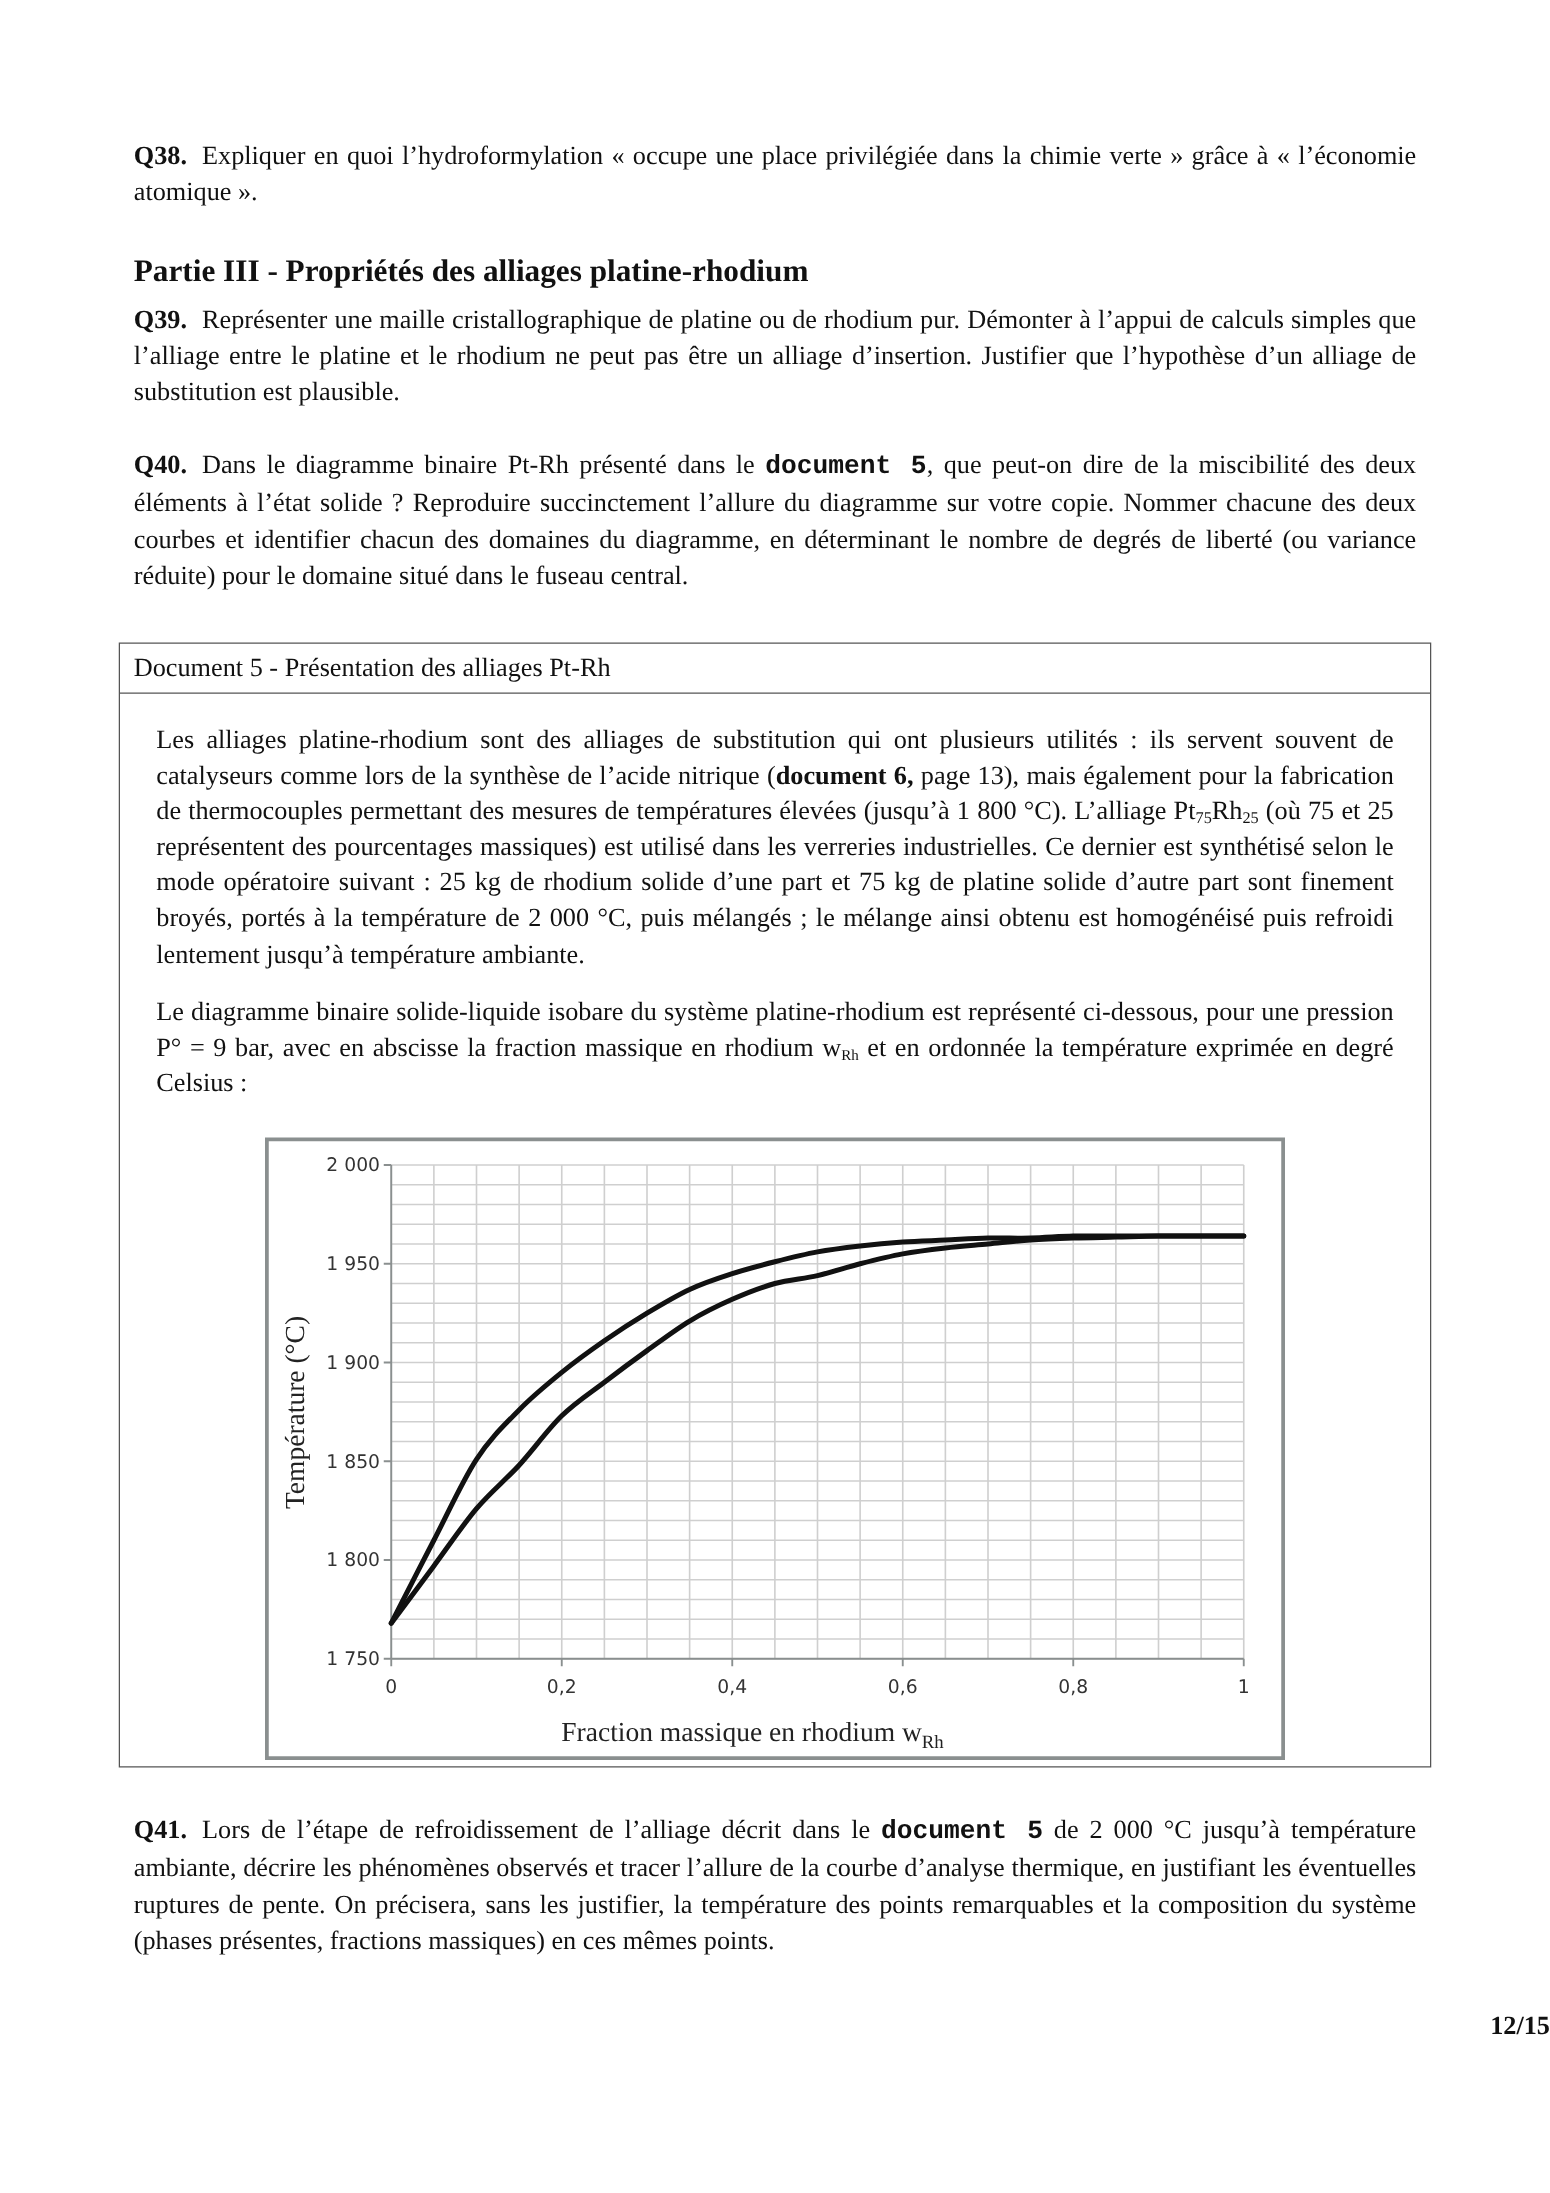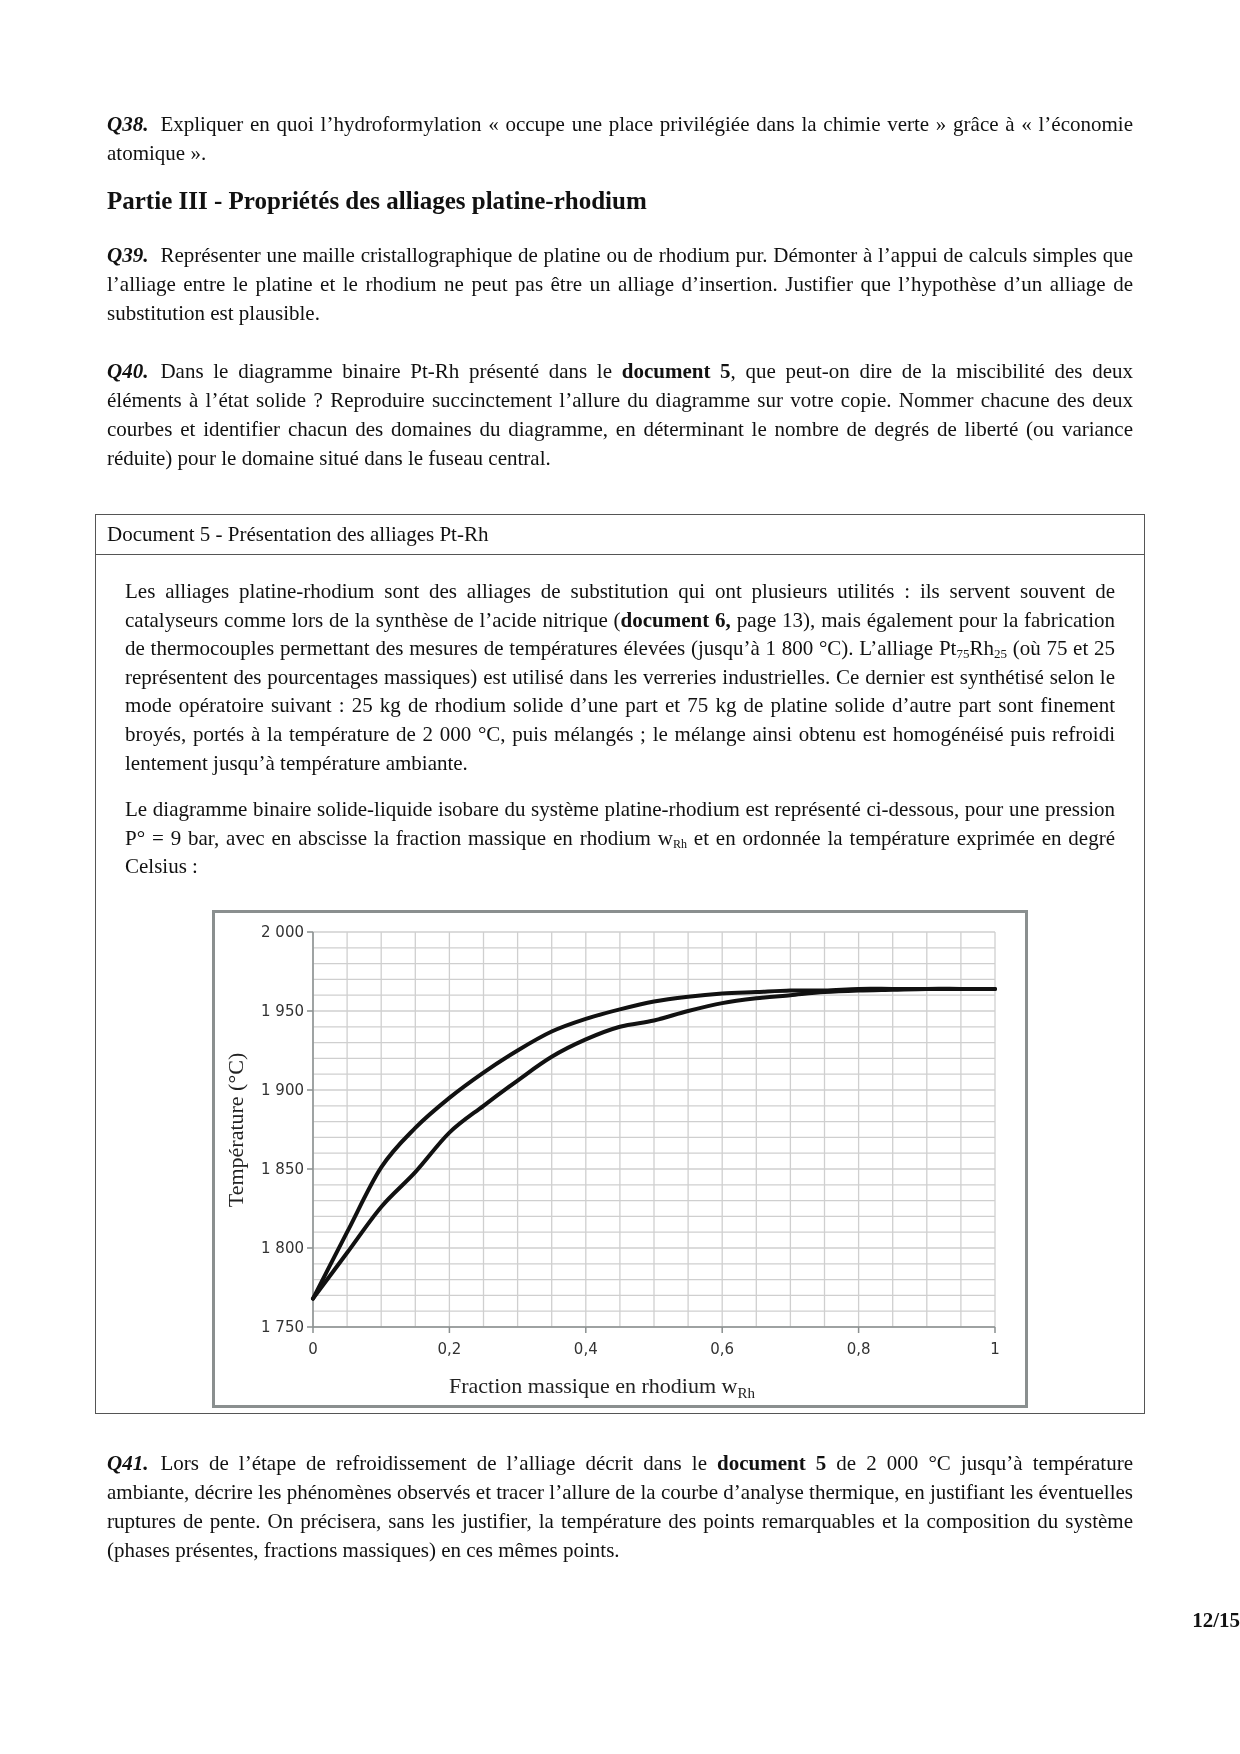--- a/index.html
+++ b/index.html
@@ -1,22 +1,22 @@
 <!DOCTYPE html>
 <html><head>
 <meta charset="utf-8">
 <style>
   html, body { margin: 0; padding: 0; background: #ffffff; }
   body { width: 1240px; height: 1754px; position: relative; overflow: hidden;
          font-family: "Liberation Serif", "DejaVu Serif", serif; color: #111; }
   .para { position: absolute; left: 107px; width: 1026px; font-size: 21px; line-height: 29px;
           text-align: justify; }
-  .para b, .bold { font-weight: bold; }
-  .qnum { font-weight: bold; margin-right: 12px; font-style: italic; }
-  .heading { position: absolute; left: 107px; top: 187px; font-size: 25px; font-weight: bold; }
+  .para b, .bold { font-weight: bold; font-family: Liberation Mono, monospace; }
+  .qnum { font-weight: bold; margin-right: 12px; }
+  .heading { position: absolute; left: 107px; top: 204px; font-size: 25px; font-weight: bold; }
   .doc-box { position: absolute; left: 95px; top: 514px; width: 1050px; height: 900px;
              border: 1.5px solid #555; box-sizing: border-box; }
   .doc-header { height: 40px; border-bottom: 1.5px solid #555; box-sizing: border-box;
                 padding: 6px 11px; font-size: 21px; font-weight: normal; line-height: 27px; }
   .doc-body { padding: 4px 11px 0 11px; font-size: 21px; line-height: 28.6px; text-align: justify; }
   .doc-body p { margin: 18px; }
   sub { font-size: 13px; vertical-align: -3px; line-height: 0; }
   .chart { position: absolute; left: 116px; top: 395px; width: 816px; height: 498px;
            border: 3px solid #8a8f8f; box-sizing: border-box; background: #fff; }
   .chart svg { position: absolute; left: 0; top: 0; }

